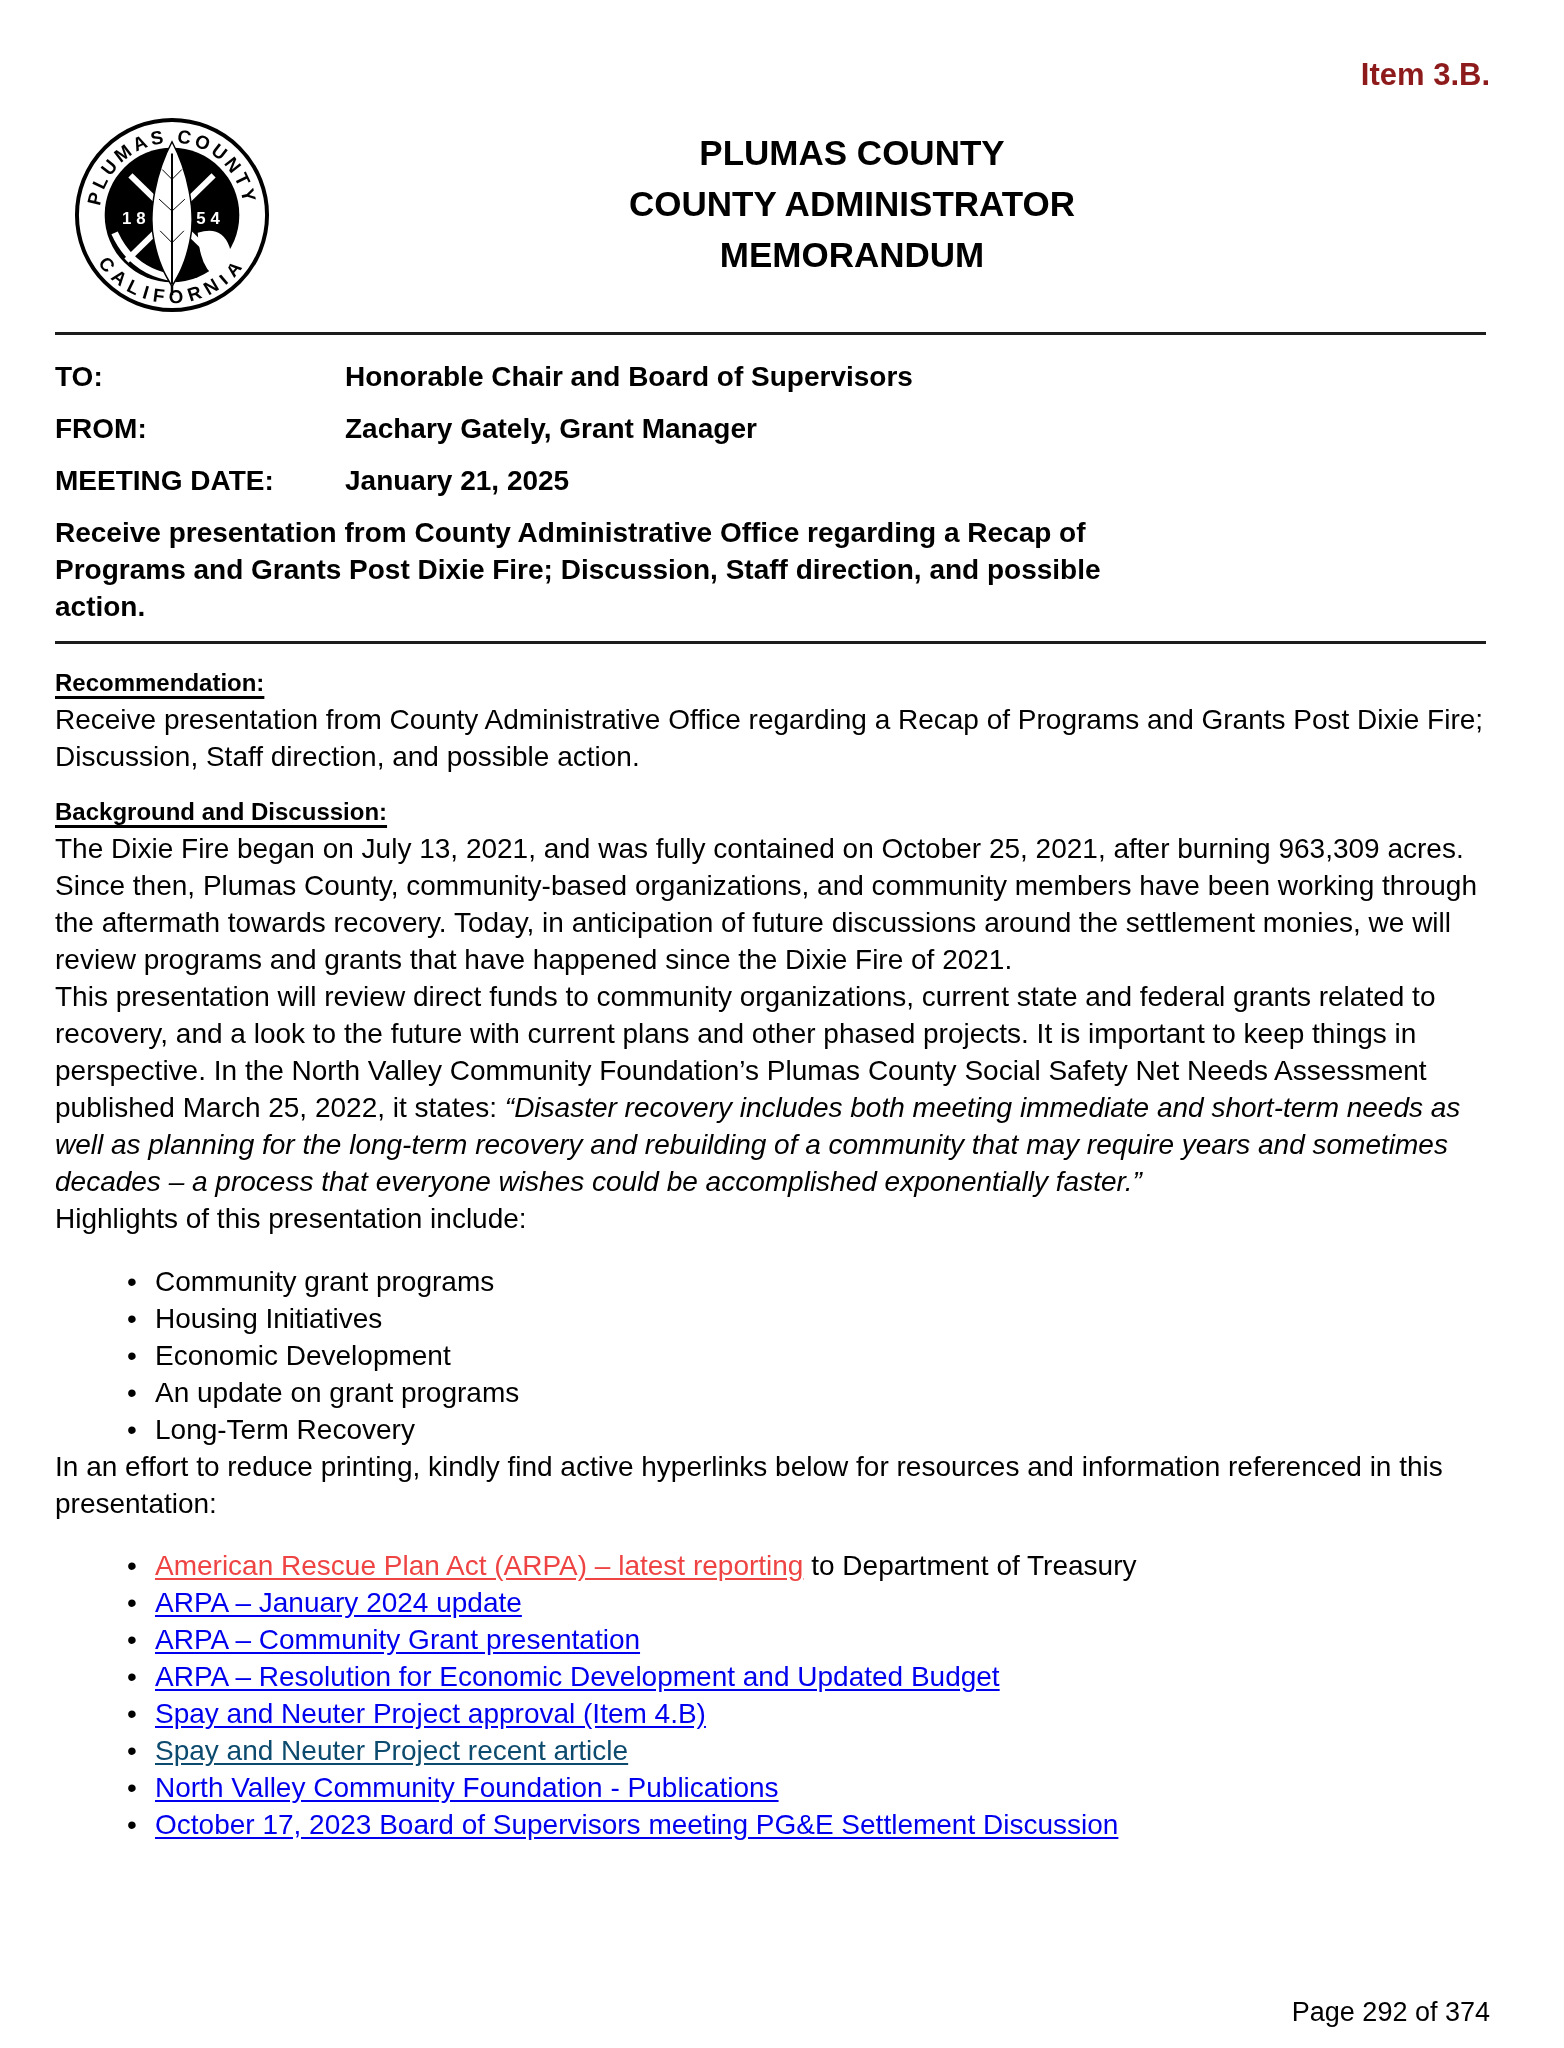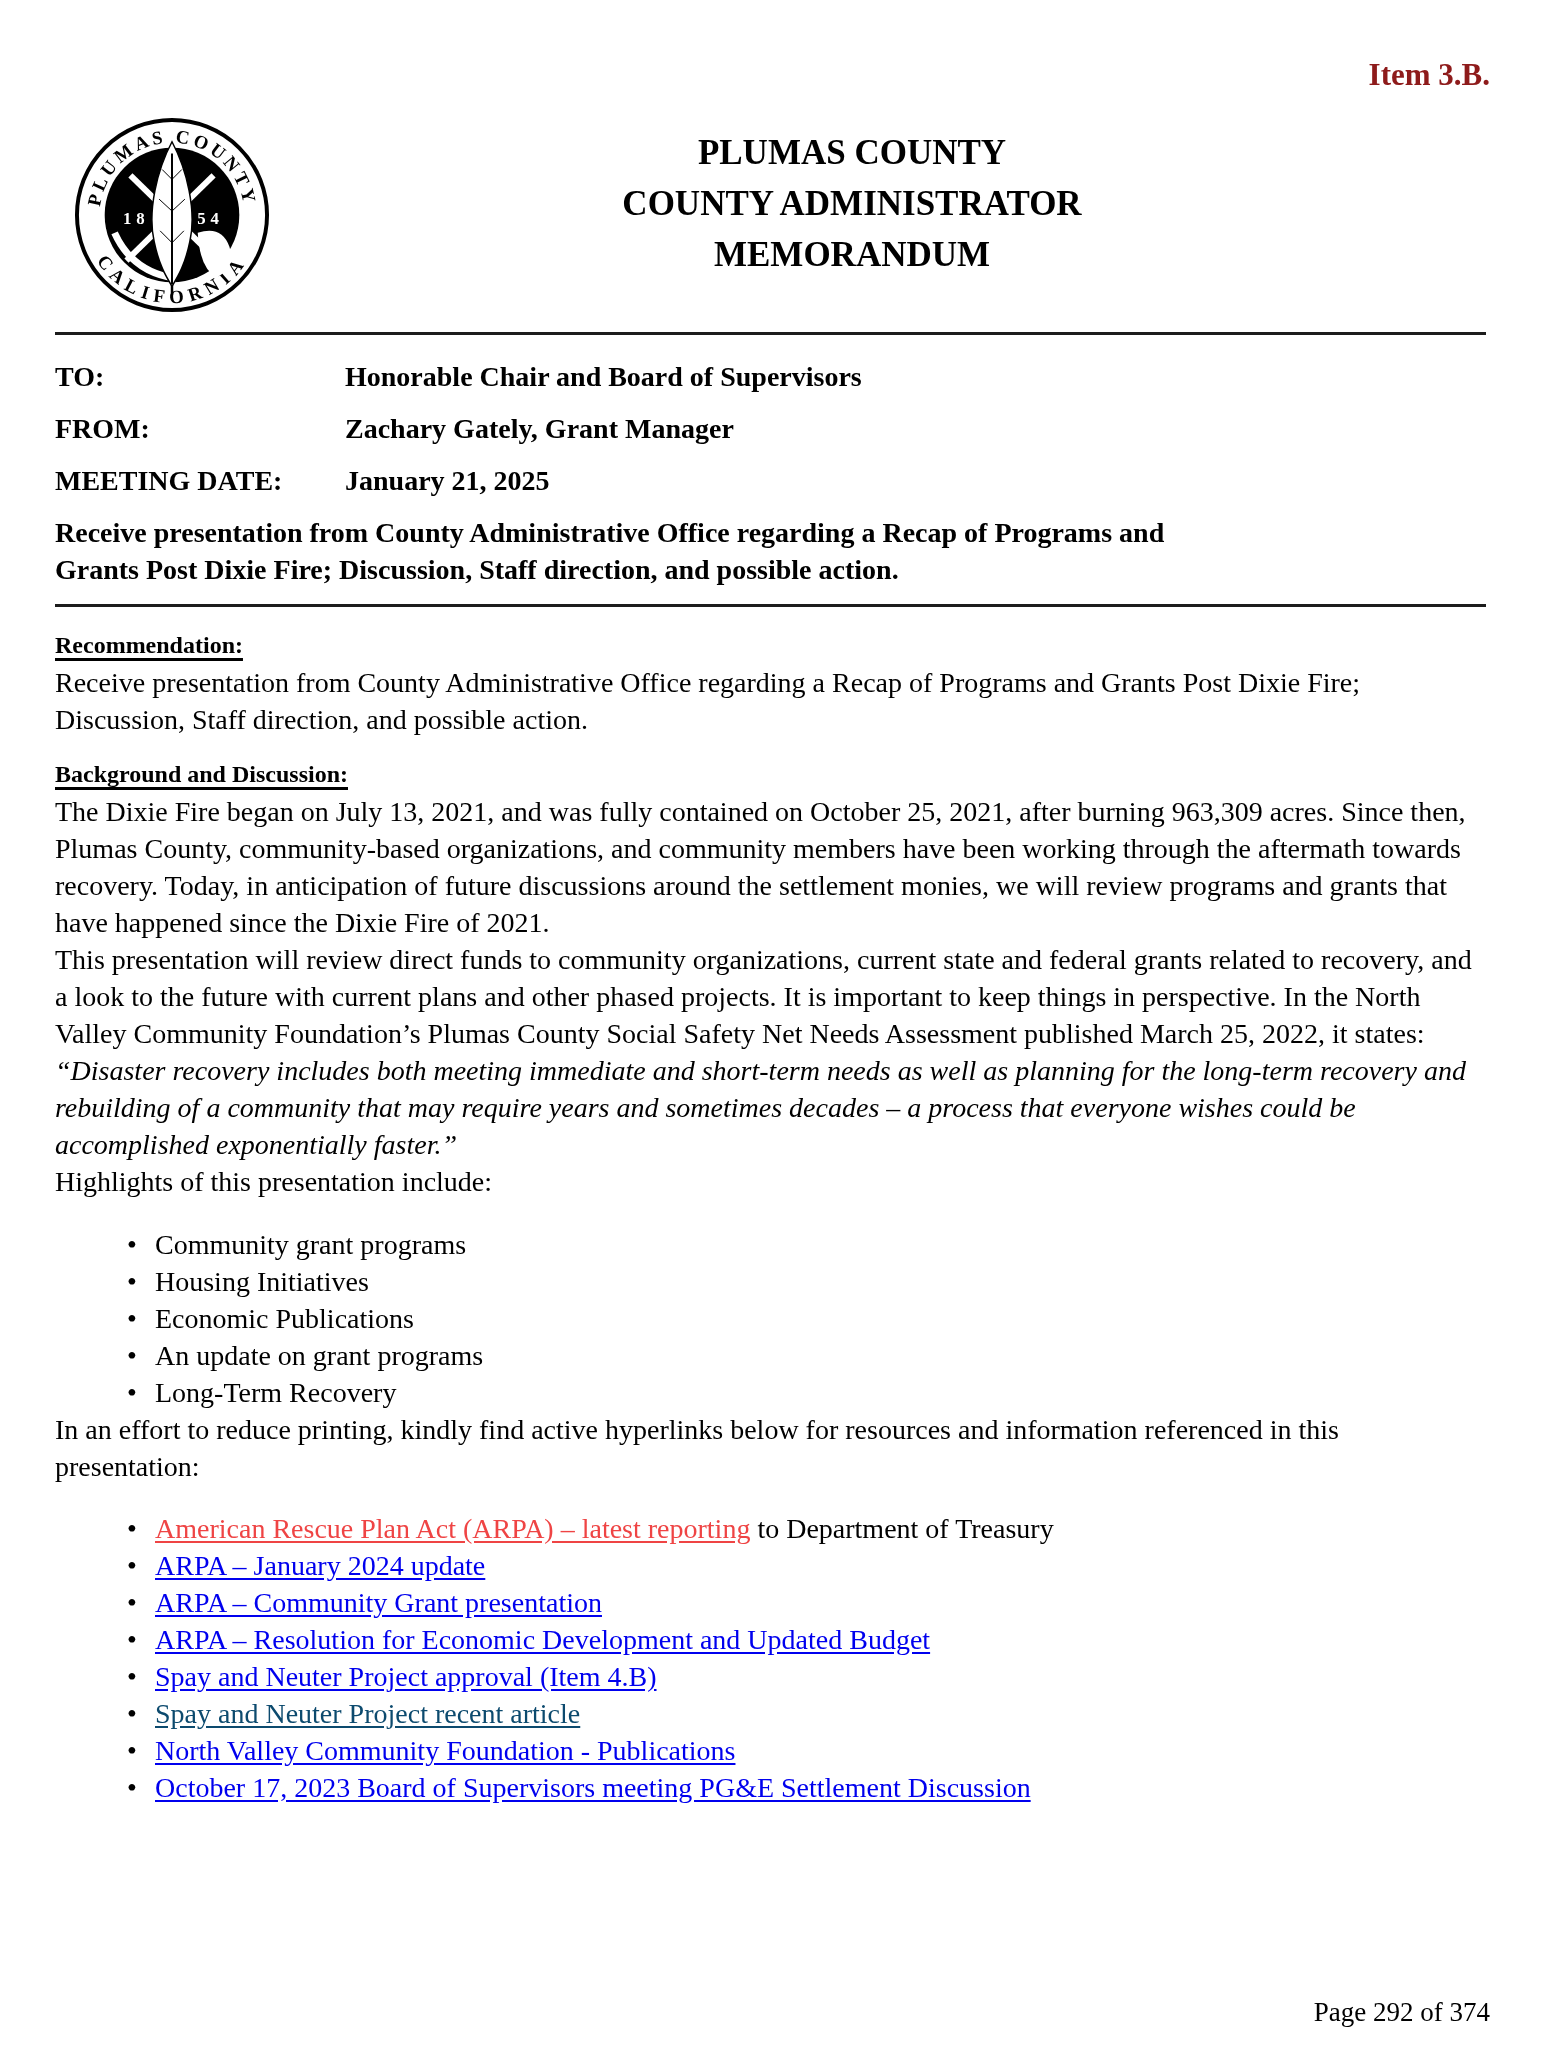--- a/index.html
+++ b/index.html
@@ -1,21 +1,21 @@
 <!DOCTYPE html>
 <html><head>
 <meta charset="utf-8">
 <style>
   html,body{margin:0;padding:0;background:#e8e8e8;}
   .page{
     position:relative;
     width:1564px;height:2048px;
     margin:0 auto;
     background:#ffffff;
-    font-family:Liberation Serif, serif;
+    font-family:Liberation Sans, sans-serif;
     font-size:28px;line-height:37px;color:#000;
     overflow:hidden;
   }
   .content{padding:0 78px 0 55px;}
   .badge{
     position:absolute;top:58px;right:74px;
     font-weight:bold;font-size:31px;line-height:34px;
   }
   .header{position:relative;height:332px;}
   .seal{position:absolute;left:73px;top:116px;width:198px;height:198px;}
@@ -145,21 +145,21 @@
     <p class="body-text para-gap"><span>This presentation will review direct funds to community organizations, current state and federal grants related to recovery, and a look to the future with current plans and other phased projects. It is important to keep things in perspective. In the North Valley Community Foundation’s Plumas County Social Safety Net Needs Assessment published March 25, 2022, it states: </span><span class="quote-italic">“Disaster recovery includes both meeting immediate and short-term needs as well as planning for the long-term recovery and rebuilding of a community that may require years and sometimes decades – a process that everyone wishes could be accomplished exponentially faster.”</span></p>
 
     <p class="body-text highlights-intro">Highlights of this presentation include:</p>
 
     <ul class="dot-list">
 
         <li>Community grant programs</li>
 
         <li>Housing Initiatives</li>
 
-        <li>Economic Publications</li>
+        <li>Economic Development</li>
 
         <li>An update on grant programs</li>
 
         <li>Long-Term Recovery</li>
       </ul>
 
     <p class="body-text links-intro">In an effort to reduce printing, kindly find active hyperlinks below for resources and information referenced in this presentation:</p>
 
     <ul class="dot-list link-list">
 

